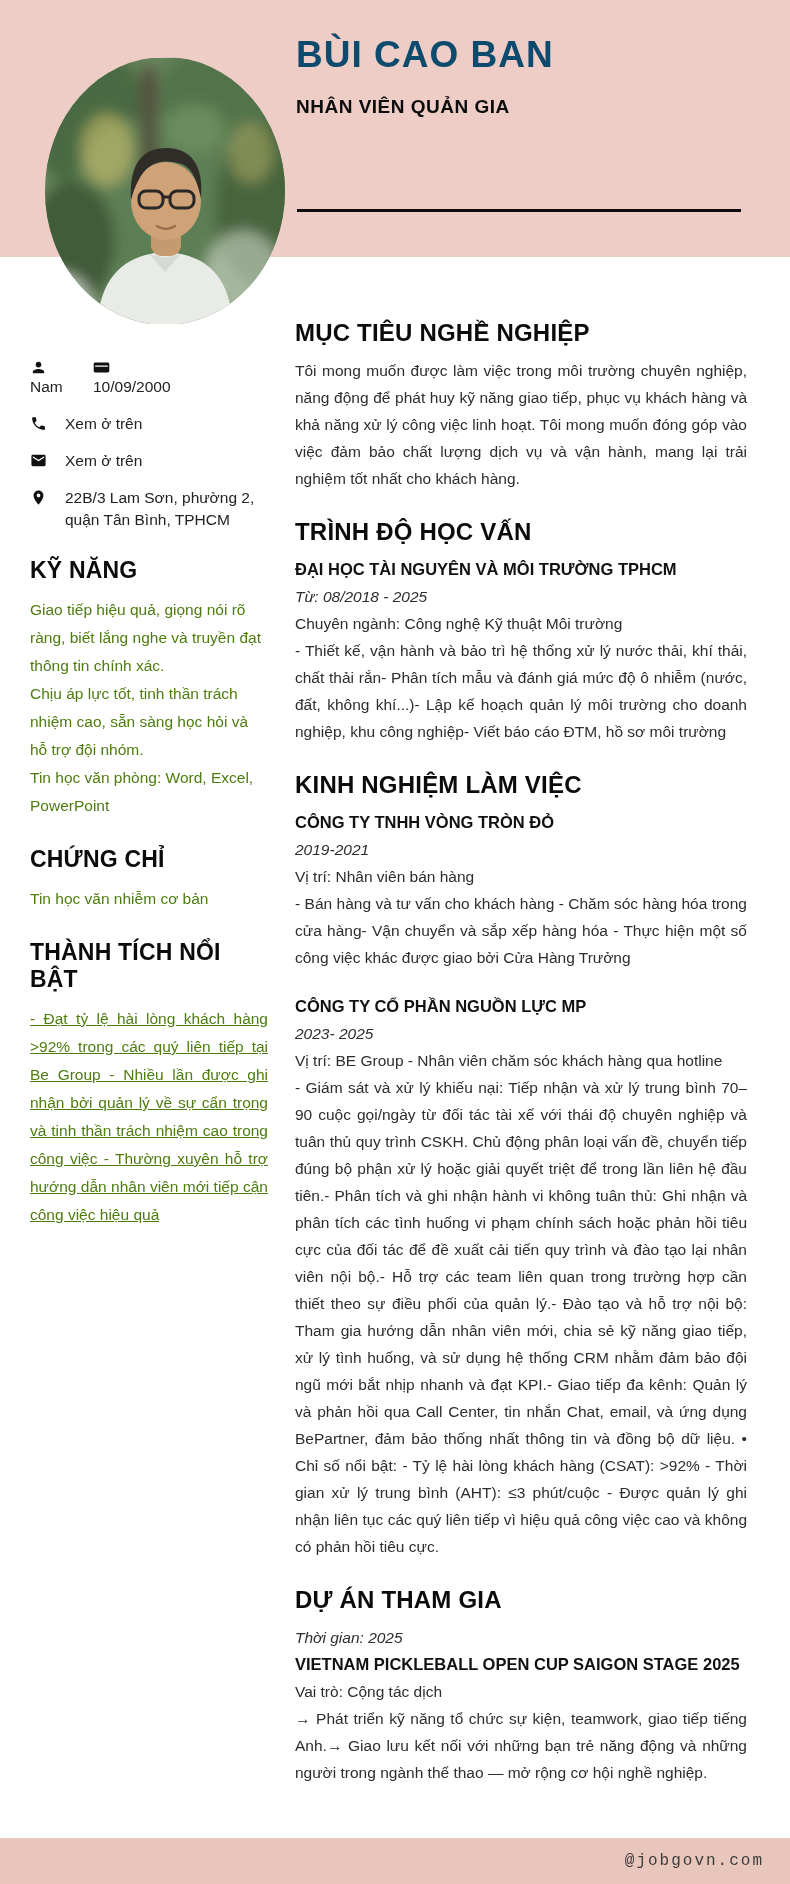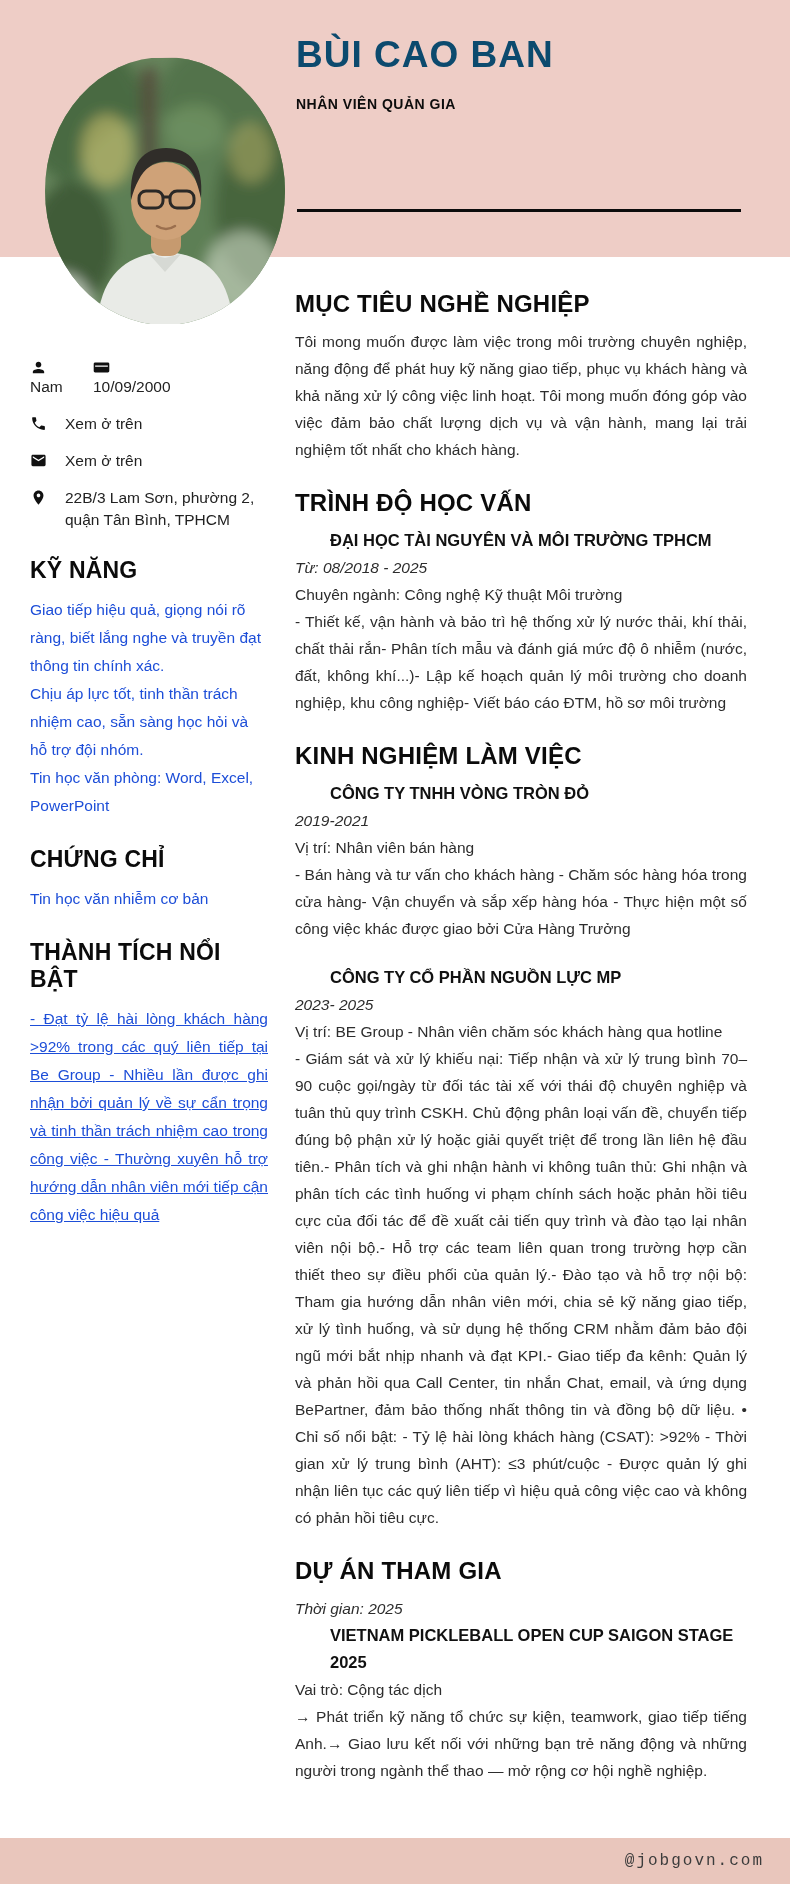--- a/index.html
+++ b/index.html
@@ -28,21 +28,21 @@
     z-index:2;
   }
   .photo svg { display:block; width:100%; height:100%; }
   .name {
     position:absolute; left:296px; top:34px;
     font-size:37px; font-weight:800; color:#0c4a6e;
     letter-spacing:1px; white-space:nowrap;
   }
   .job-title {
     position:absolute; left:296px; top:96px;
-    font-size:14px; font-weight:700; color:#0c0c0c;
+    font-size:19px; font-weight:700; color:#0c0c0c;
     letter-spacing:0.5px; white-space:nowrap;
   }
   .header-rule {
     position:absolute; left:297px; top:209px;
     width:444px; height:3px; background:#0c0c0c;
   }
 
   
   .columns {
     position:absolute; top:257px; left:0;
@@ -61,42 +61,41 @@
   .contact .ico { width:17px; height:17px; flex:0 0 17px; margin-right:18px; margin-top:2px; }
   .contact .ico svg { display:block; width:17px; height:17px; fill:#111; }
   .contact .duo { display:flex; }
   .contact .duo .pair { display:flex;flex-direction:column; }
   .contact .duo .pair + .pair { margin-left:28px; }
 
   .left-heading {
     font-size:23px; font-weight:800; color:#0b0b0b;
     margin-top:26px; margin-bottom:12px; letter-spacing:0.2px;
   }
-  .left-col p { font-size:15.5px; line-height:28px; color:#1d4ed8; }
+  .left-col p { font-size:15.5px; line-height:28px; color:#4d7c0f; }
   .left-col p.justify { text-align:justify;text-decoration:underline; }
 
   .right-col {
     width:452px;
     margin-left:27px;
-    padding-top:33px;
+    padding-top:62px;
   }
   .section-heading {
     font-size:24px; font-weight:800; color:#0b0b0b;
     letter-spacing:0.2px;
     margin-bottom:10px;
   }
   .right-col section { margin-bottom:26px; }
   .right-col p, .right-col .line {
     font-size:15.5px; line-height:27px; color:#2d2d2d;
   }
   .right-col p.justify { text-align:justify; }
   .sub-bold {
     font-size:16.5px; font-weight:700; color:#111;
     line-height:27px;
-    margin-left:35px;
   }
   .italic { font-style:italic; color:#262626; }
 
   
   .footer {
     position:absolute; left:0; bottom:0;
     width:790px; height:46px;
     background:#e9c6bc;
     display:flex; align-items:center; justify-content:flex-end;
     padding-right:26px;

